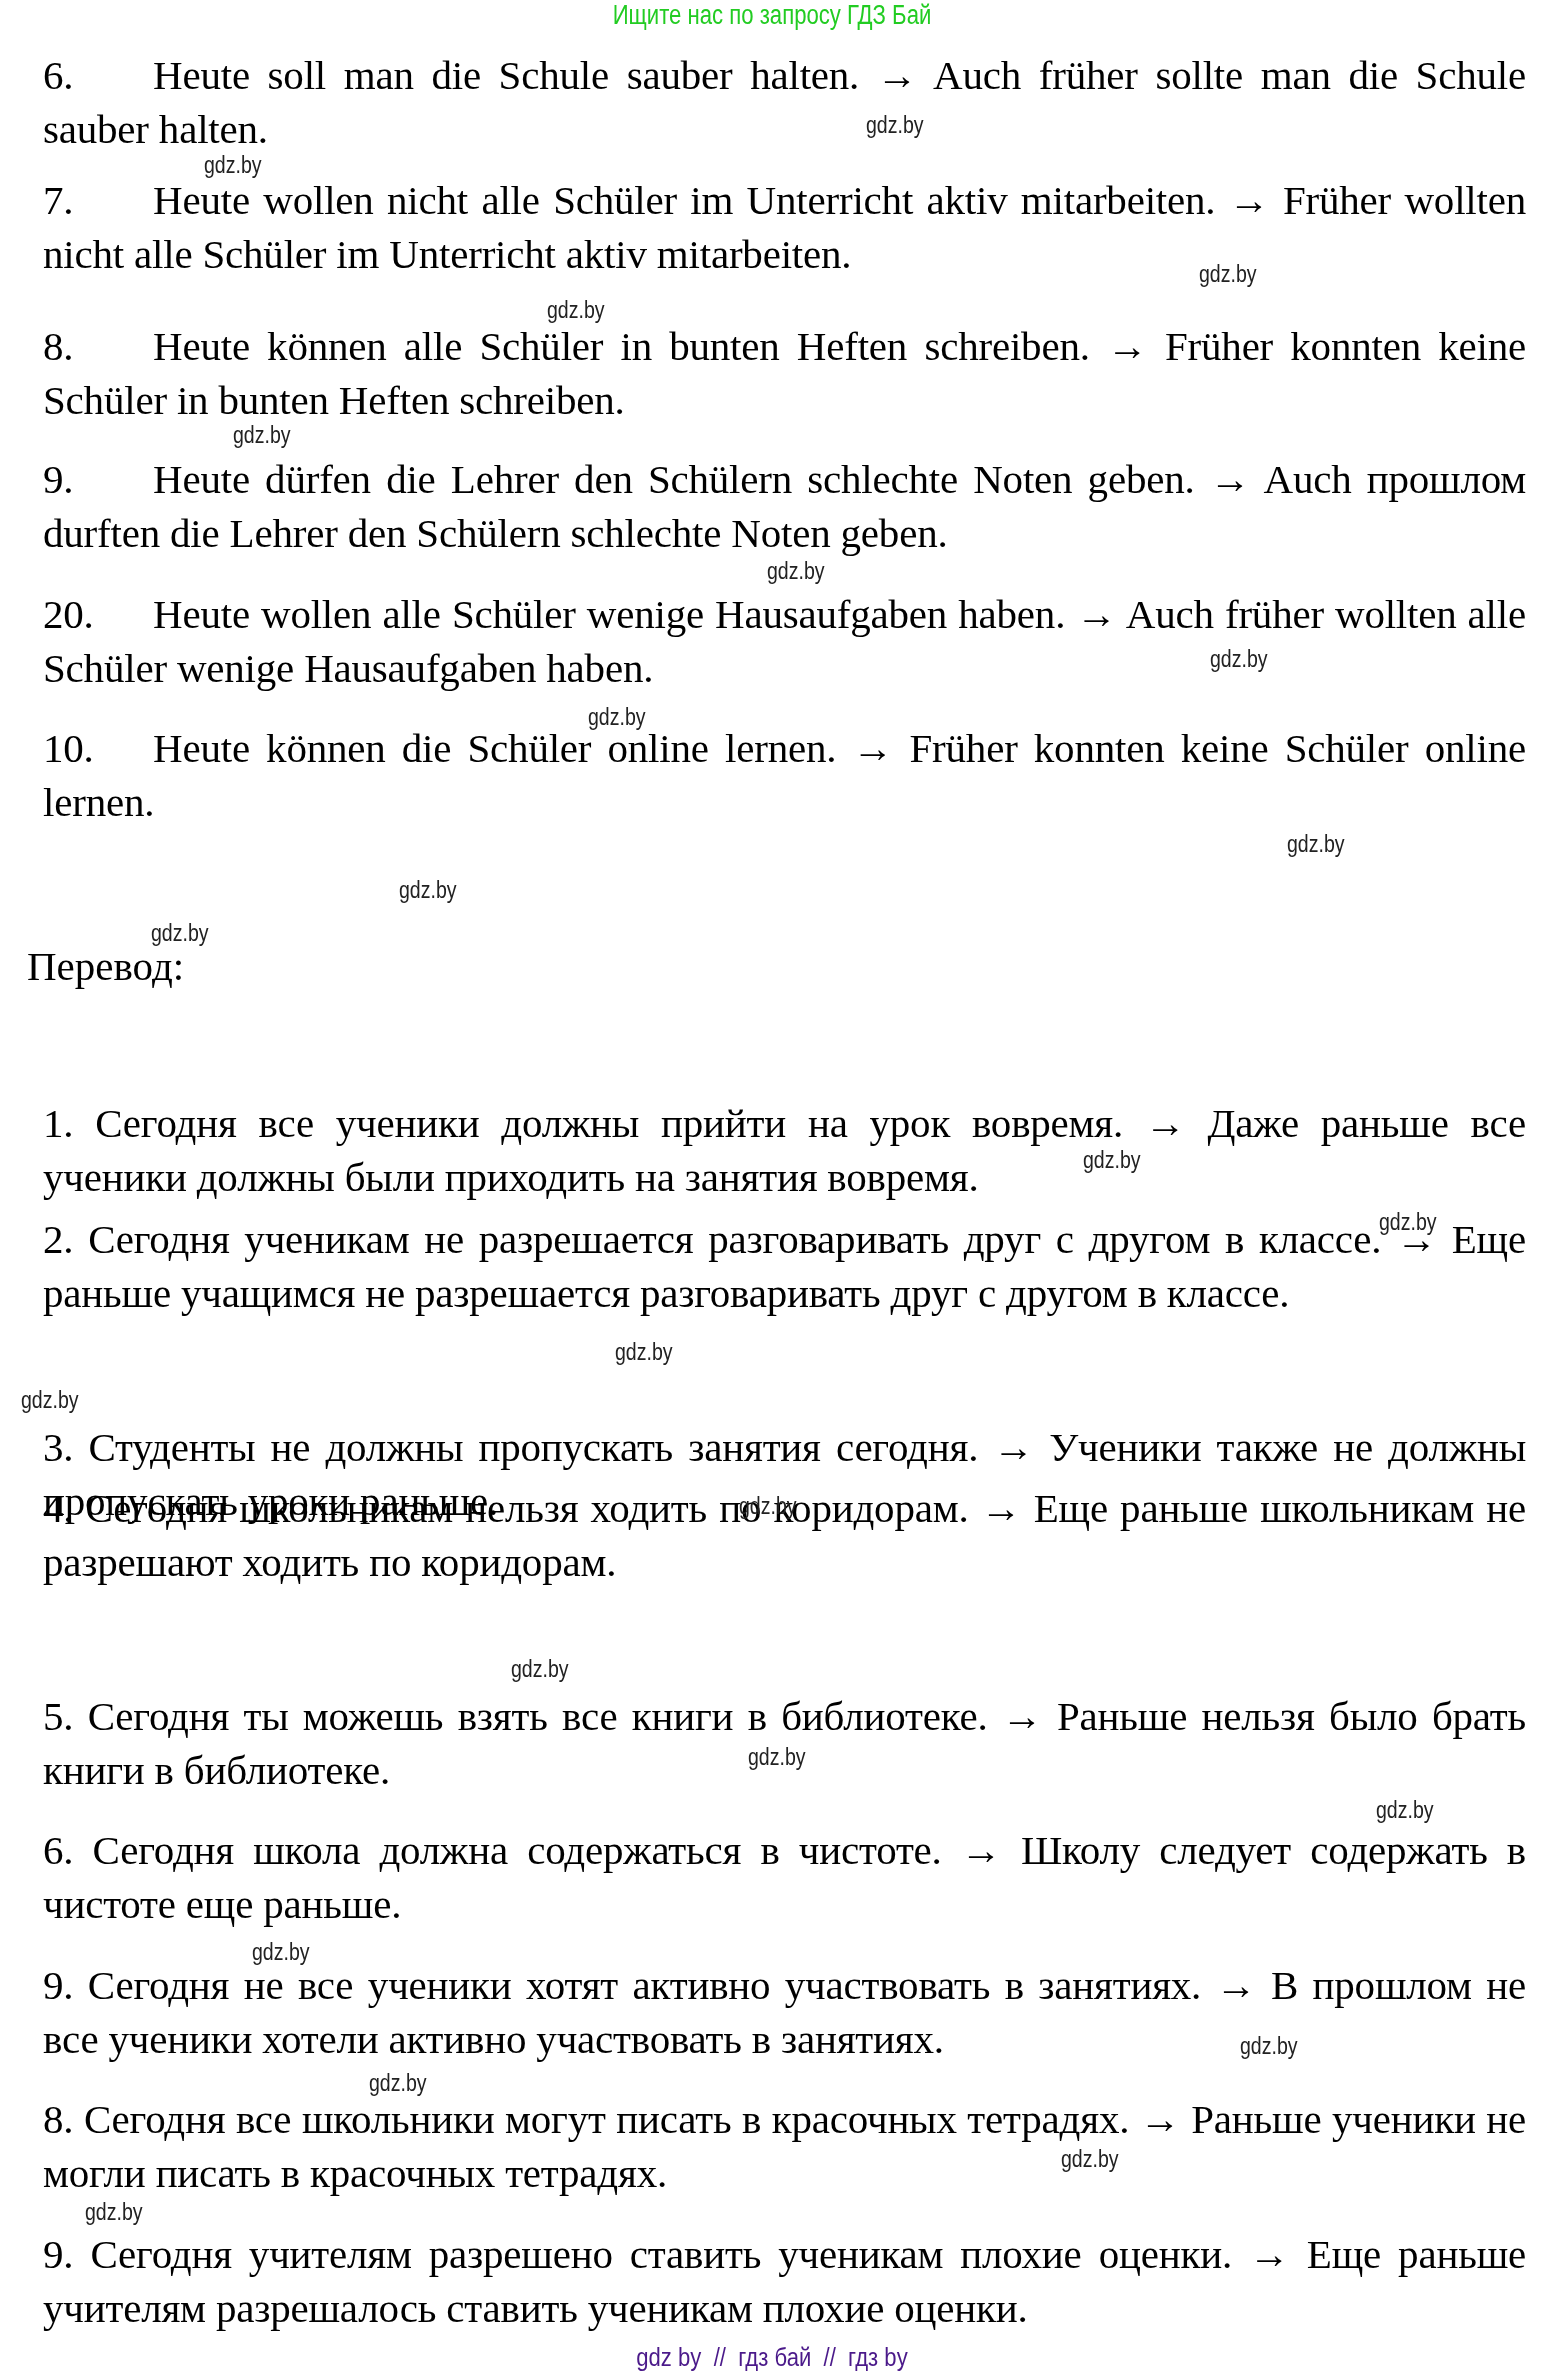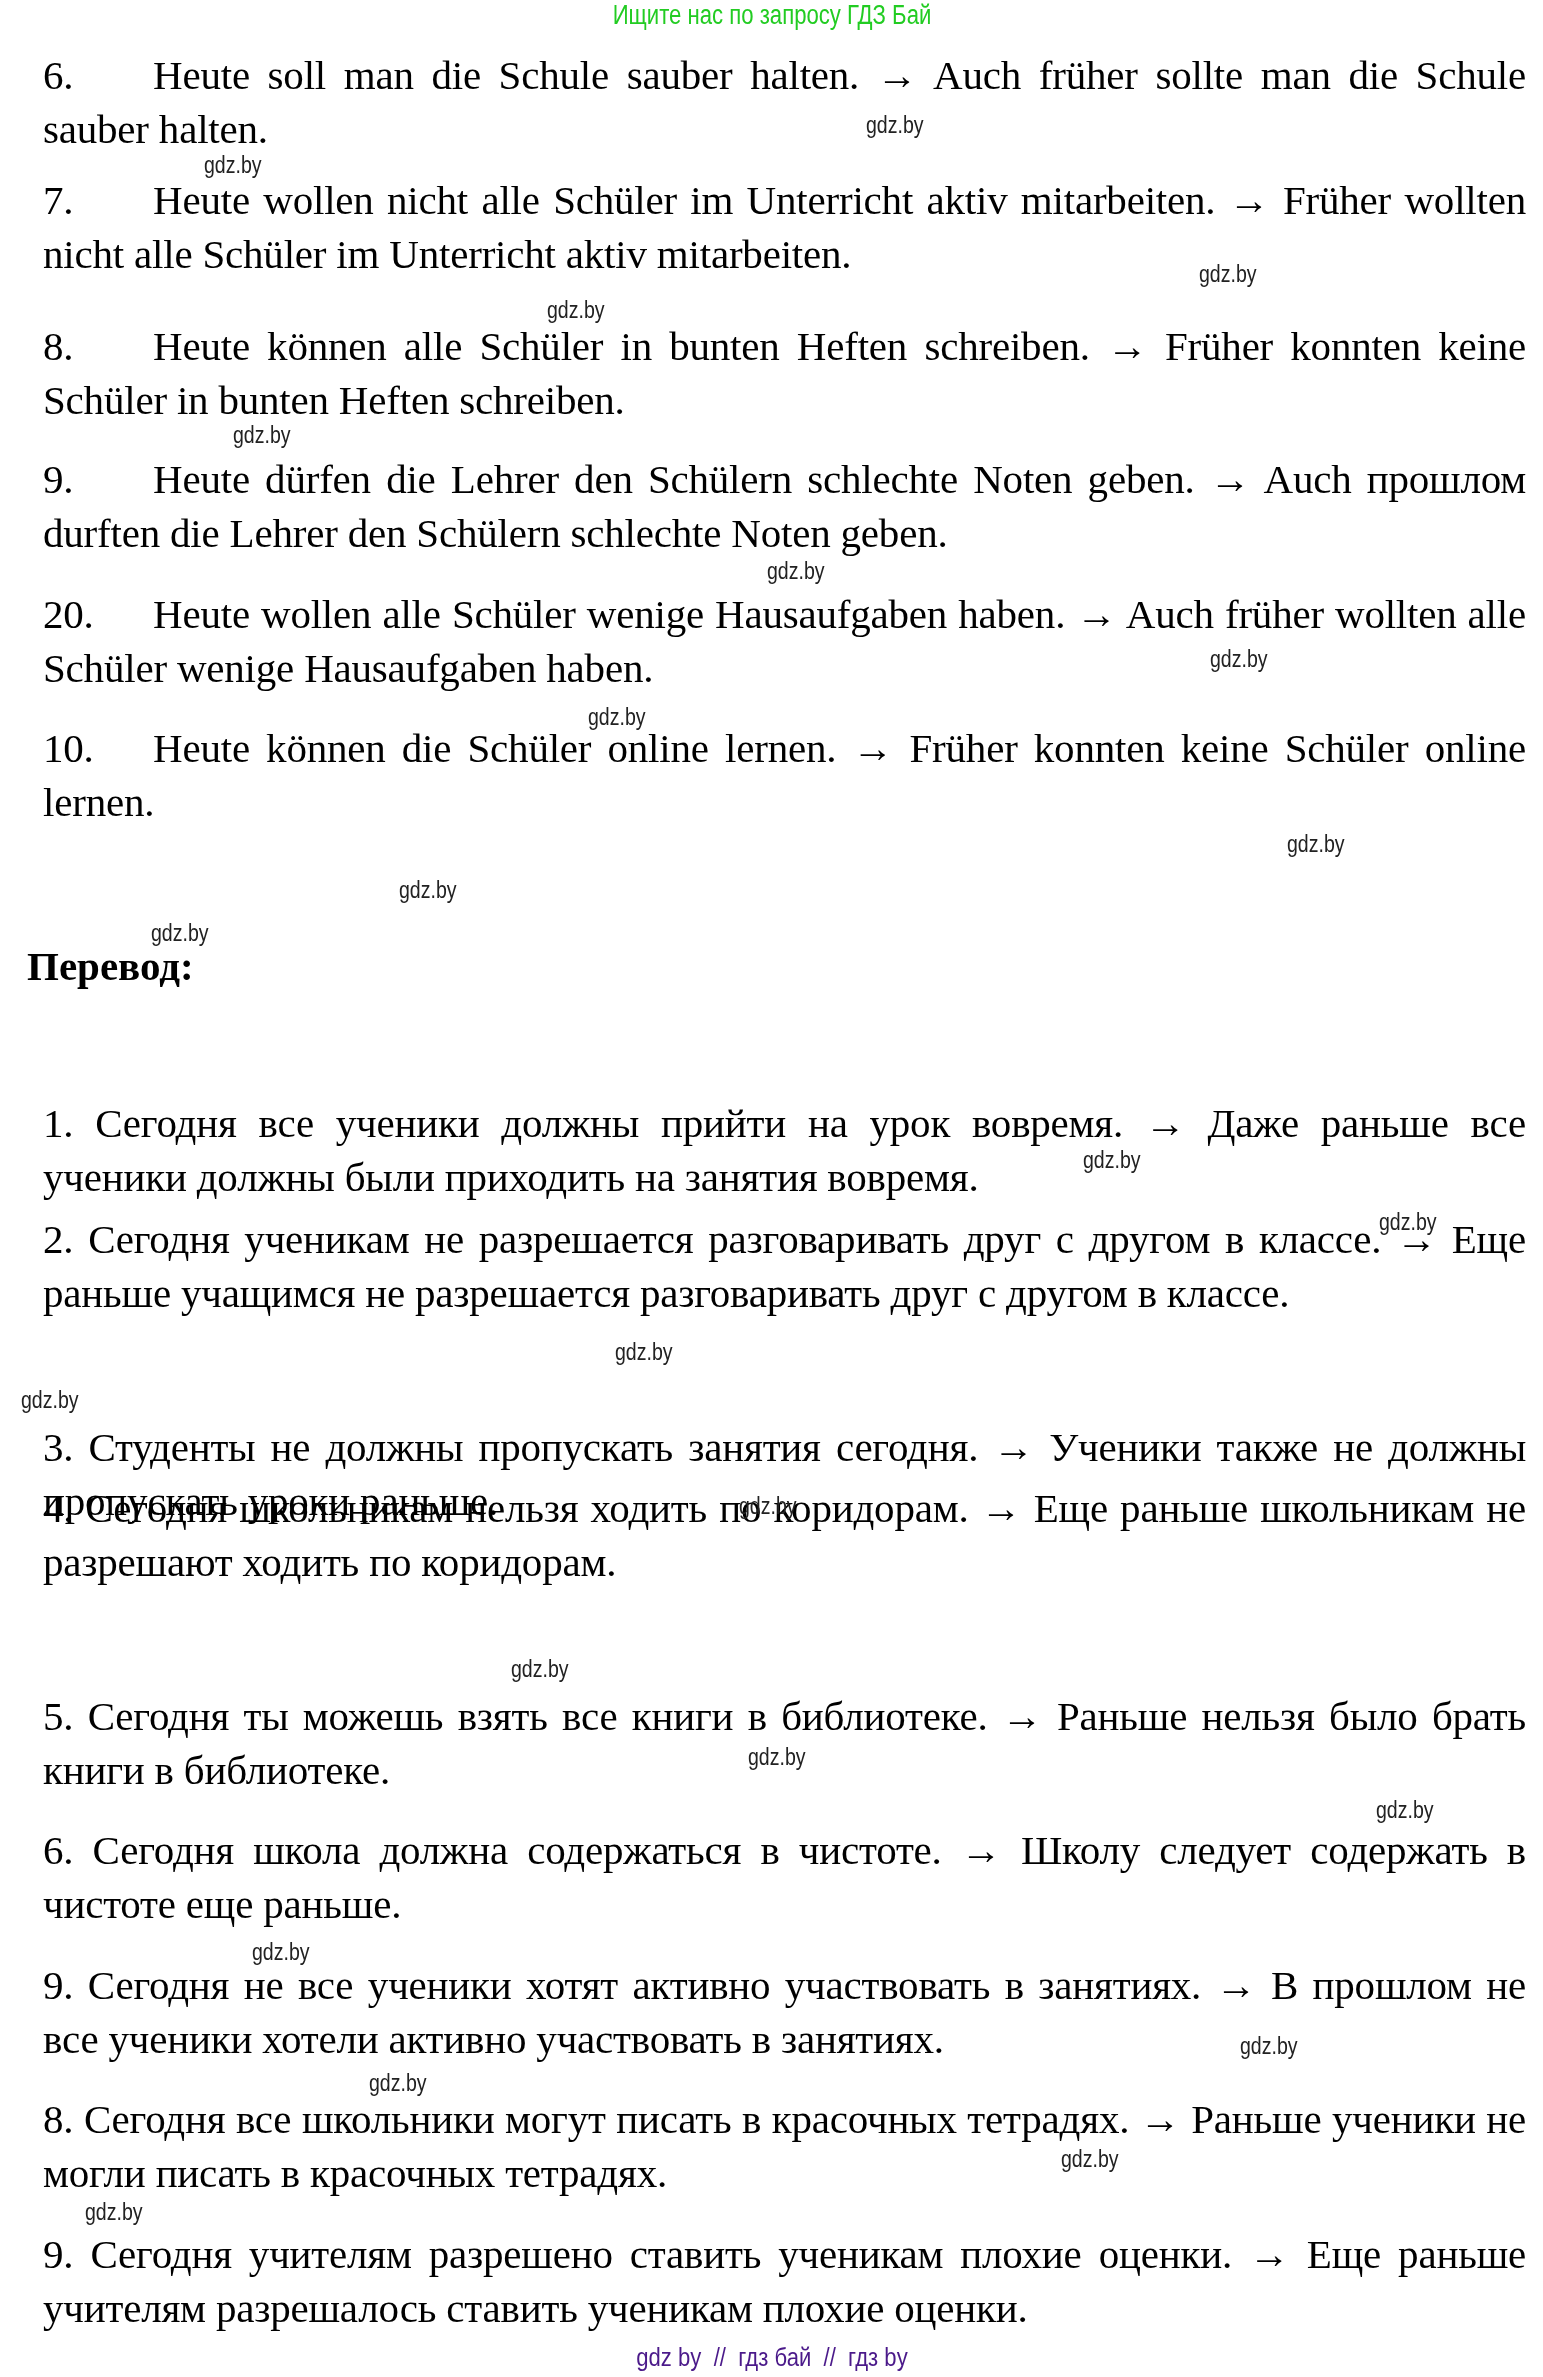--- a/index.html
+++ b/index.html
@@ -7,21 +7,21 @@
          font-family:"Liberation Serif", "DejaVu Serif", serif; color:#000; }
   .header { position:absolute; top:0; left:0; width:1544px; text-align:center;
             font-family:"Liberation Sans", sans-serif; font-size:27px; color:#22cc22;
             line-height:30px; transform:scaleX(0.82); transform-origin:center top; }
   .footer { position:absolute; top:2342px; left:0; width:1544px; text-align:center;
             font-family:"Liberation Sans", sans-serif; font-size:26px; color:#4b1a8a;
             line-height:30px; white-space:pre; transform:scaleX(0.85); transform-origin:center top; }
   .para { position:absolute; left:27px; width:1483px; font-size:41px; line-height:54px;
           text-align:justify; text-align-last:left; letter-spacing:-0.2px;margin-left:16px; }
   .para .num { display:inline-block; width:110px; }
-  .heading { position:absolute; left:27px; top:939px; font-size:41px; font-weight:bold; line-height:54px; }
+  .heading { position:absolute; left:27px; top:939px; font-size:41px; font-weight:normal; line-height:54px; }
   .wm { position:absolute; font-family:"Liberation Sans", sans-serif; font-size:23px; color:#222;
         line-height:24px; transform:scaleX(0.85); transform-origin:left top; }
 </style>
 </head>
 <body>
 
 <div class="header">Ищите нас по запросу ГДЗ Бай</div>
 
 <div class="para" style="top:48px"><span class="num">6.</span><span>Heute soll man die Schule sauber halten. → Auch früher sollte man die Schule sauber halten.</span></div>
 <div class="para" style="top:173px"><span class="num">7.</span><span>Heute wollen nicht alle Schüler im Unterricht aktiv mitarbeiten. → Früher wollten nicht alle Schüler im Unterricht aktiv mitarbeiten.</span></div>

